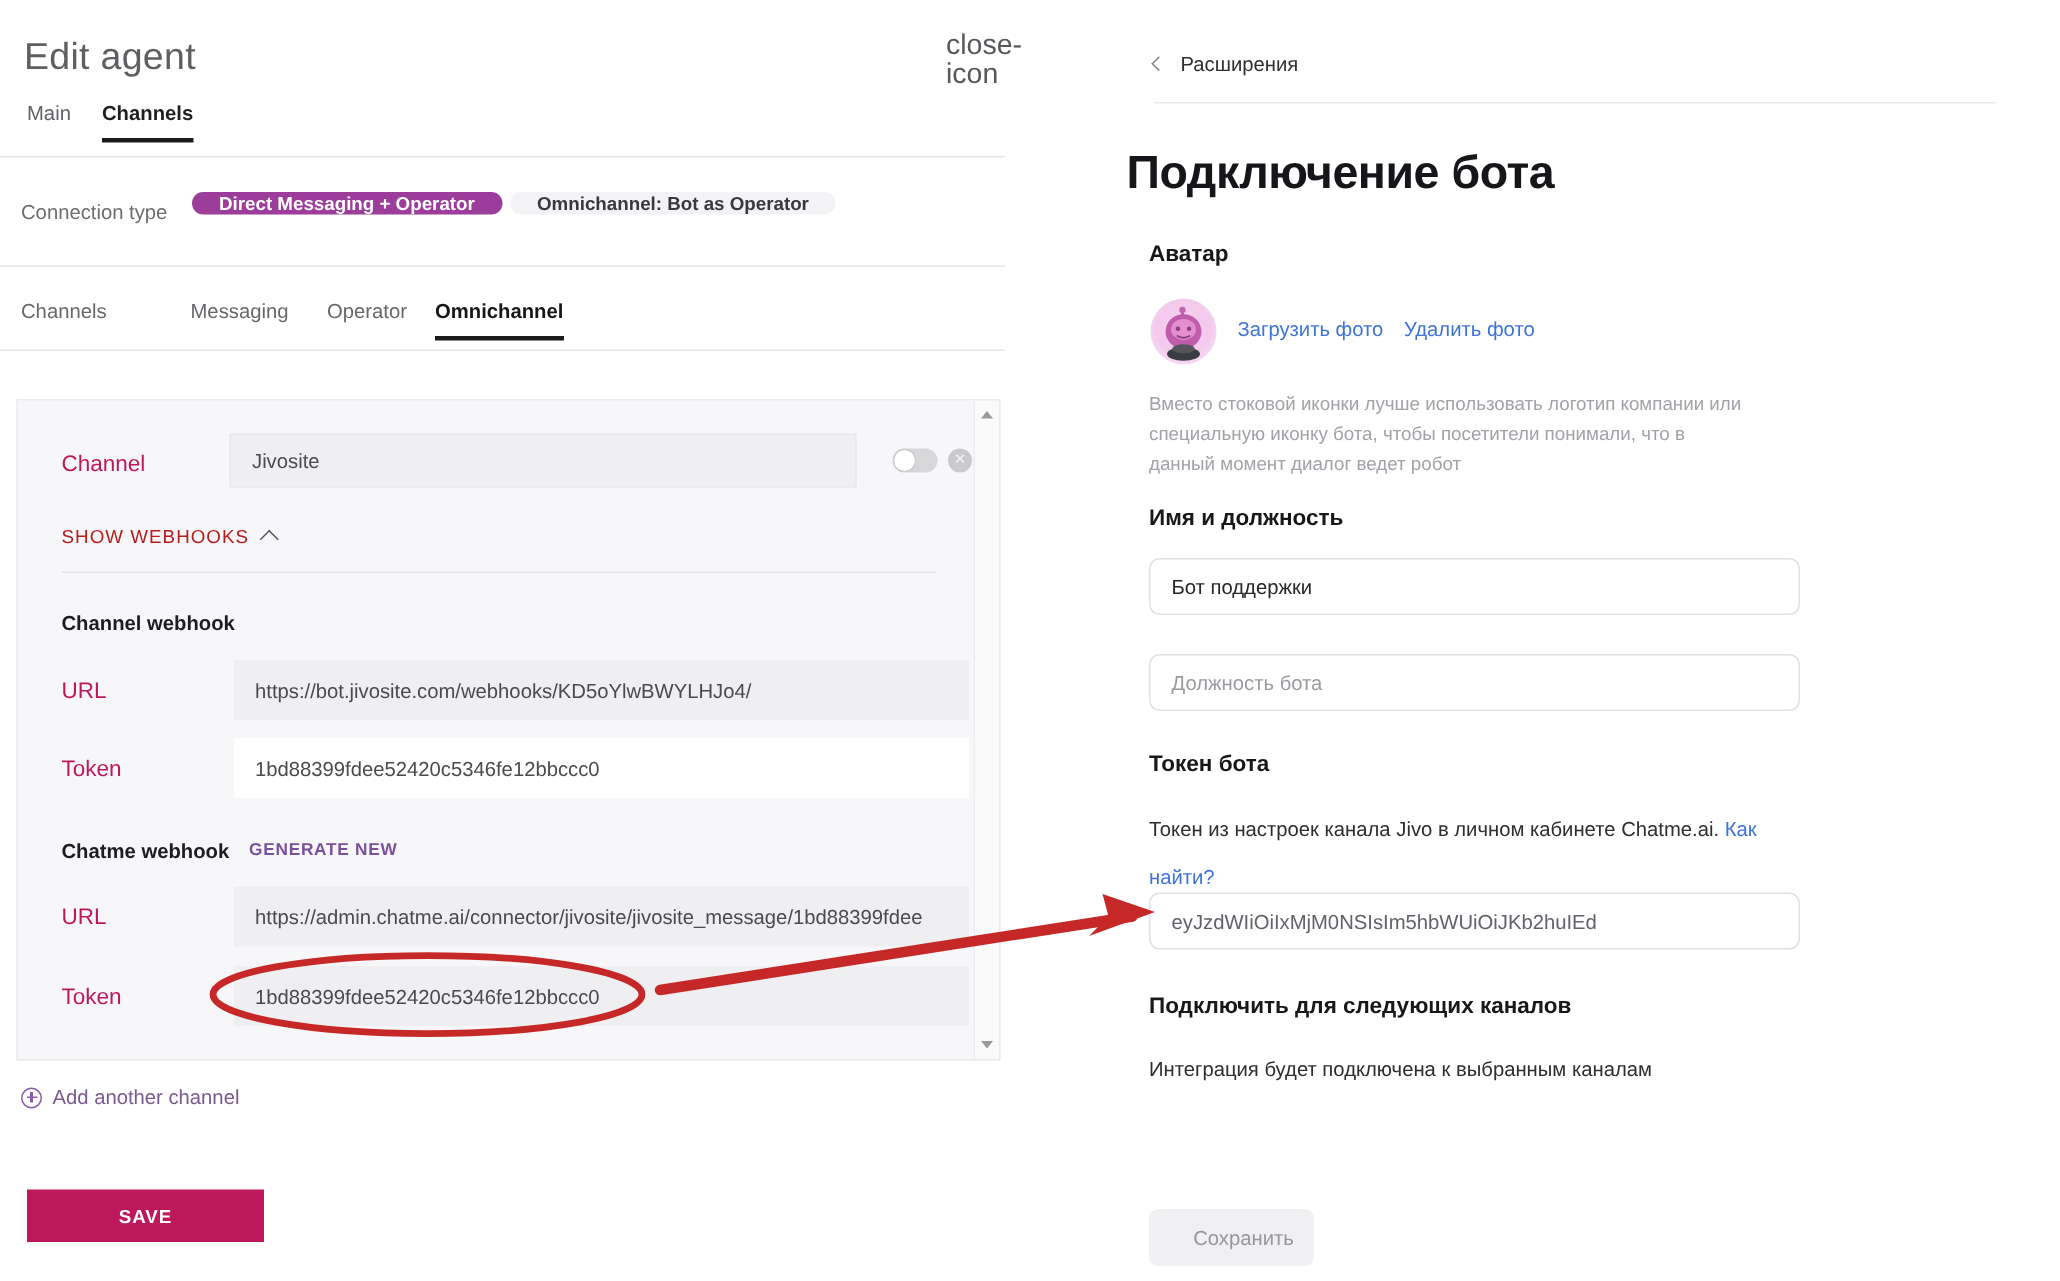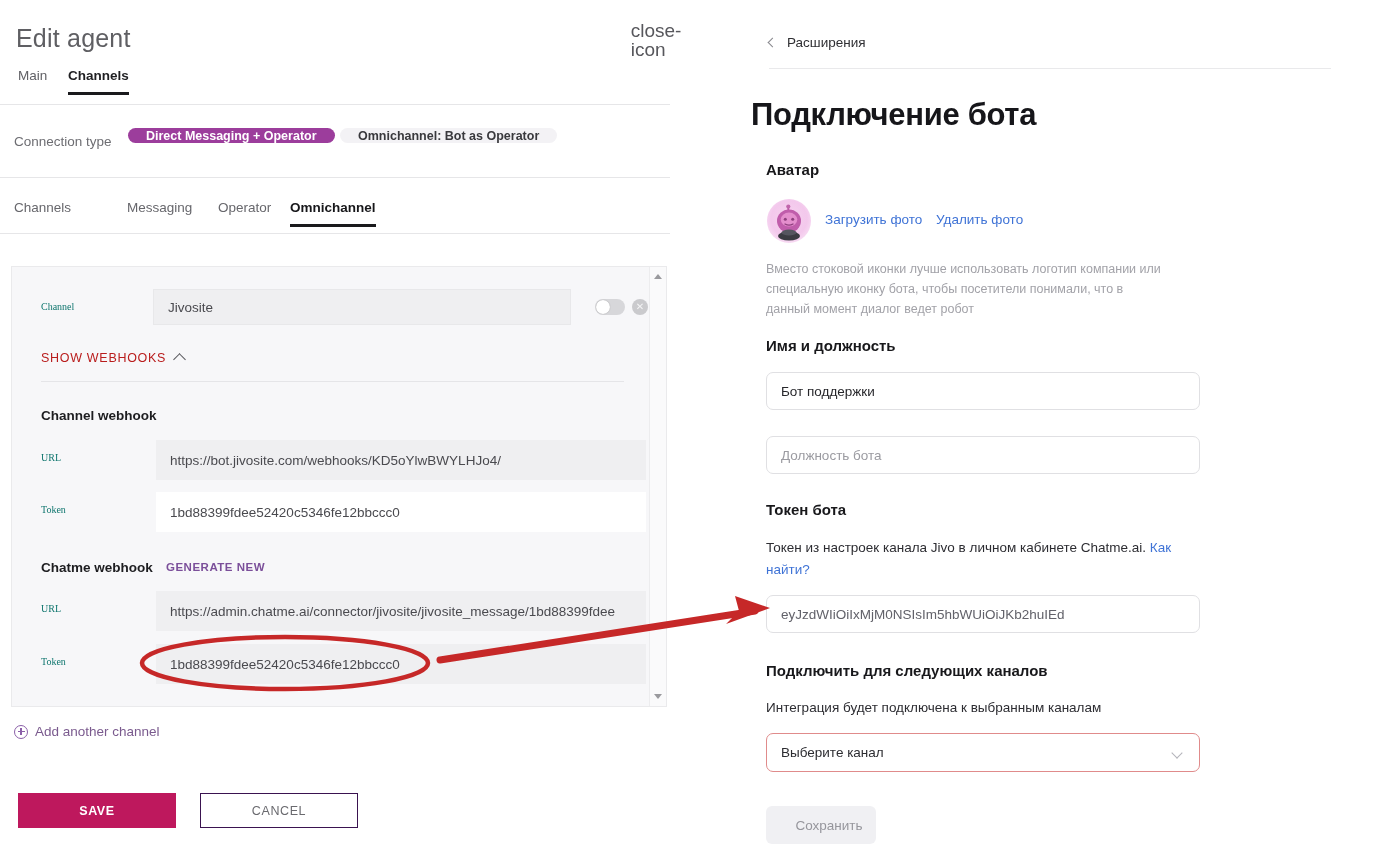--- a/index.html
+++ b/index.html
@@ -142,23 +142,22 @@
   .wh-inner {
     position: absolute;
     left: 0; top: 0;
     width: 638px;
     height: 441px;
     background: #f7f7f9;
   }
 
   .wh-row-label {
     position: absolute;
-    font-size: 10px;
-    color: #0f766e;
-    font-family: Liberation Serif, serif;
+    font-size: 15px;
+    color: #be185d;
   }
 
   .wh-chan-label { left: 29px; top: 34px; }
   .wh-chan-field {
     position: absolute;
     left: 141px; top: 22px;
     width: 418px; height: 36px;
     background: #efeff1;
     border: 1px solid #e8e8ea;
     display: flex; align-items: center;
@@ -430,21 +429,21 @@
   }
   .in-name  { top: 372px; color: #27272b; }
   .in-role  { top: 436px; color: #9b9ba1; }
   .in-token { top: 595px; color: #62626a; }
 
   .rp-desc {
     position: absolute;
     left: 15px;
     width: 425px;
     font-size: 13.5px;
-    line-height: 22px;
+    line-height: 32px;
     color: #2d2d32;
   }
   .desc-token { top: 537px; }
   .desc-conn  { top: 697px; }
   .rp-desc a { color: #3f73d6; text-decoration: none; cursor: pointer; }
 
   .rp-select {
     position: absolute;
     left: 15px; top: 733px;
     width: 434px; height: 39px;
@@ -549,21 +548,20 @@
       <div class="sb-arrow down"></div>
     </div>
   </div>
 
   <div class="add-channel">
     <span class="plus-circle"></span>
     <span>Add another channel</span>
   </div>
 
   <button class="btn-save">SAVE</button>
-  <button class="btn-cancel">CANCEL</button>
 </div>
 
 <div class="right-panel">
 
   <div class="rp-breadcrumb">
     <span class="chev-left"></span>
     <span>Расширения</span>
   </div>
   <div class="rp-hr"></div>
 
@@ -594,24 +592,20 @@
   <div class="rp-input in-role">Должность бота</div>
   <div class="rp-input in-name">Бот поддержки</div>
 
   <div class="rp-label lbl-token">Токен бота</div>
   <div class="rp-desc desc-token"><span>Токен из настроек канала Jivo в личном кабинете Chatme.ai. </span><a>Как найти?</a></div>
   <div class="rp-input in-token">eyJzdWIiOiIxMjM0NSIsIm5hbWUiOiJKb2huIEd</div>
 
   <div class="rp-label lbl-connect">Подключить для следующих каналов</div>
   <div class="rp-desc desc-conn">Интеграция будет подключена к выбранным каналам</div>
 
-  <div class="rp-select">
-    <span>Выберите канал</span>
-    <span class="sel-chev"></span>
-  </div>
 
   <button class="btn-save-ru">Сохранить</button>
 </div>
 
 <svg class="annot">
   <ellipse cx="285" cy="663" rx="143" ry="26" fill="none" stroke="#c62828" stroke-width="4.5"></ellipse>
   <line x1="440" y1="660" x2="755" y2="611" stroke="#c62828" stroke-width="7" stroke-linecap="round"></line>
   <polygon points="770,608 735,596 739,611 726,624" fill="#c62828"></polygon>
 </svg>
 

